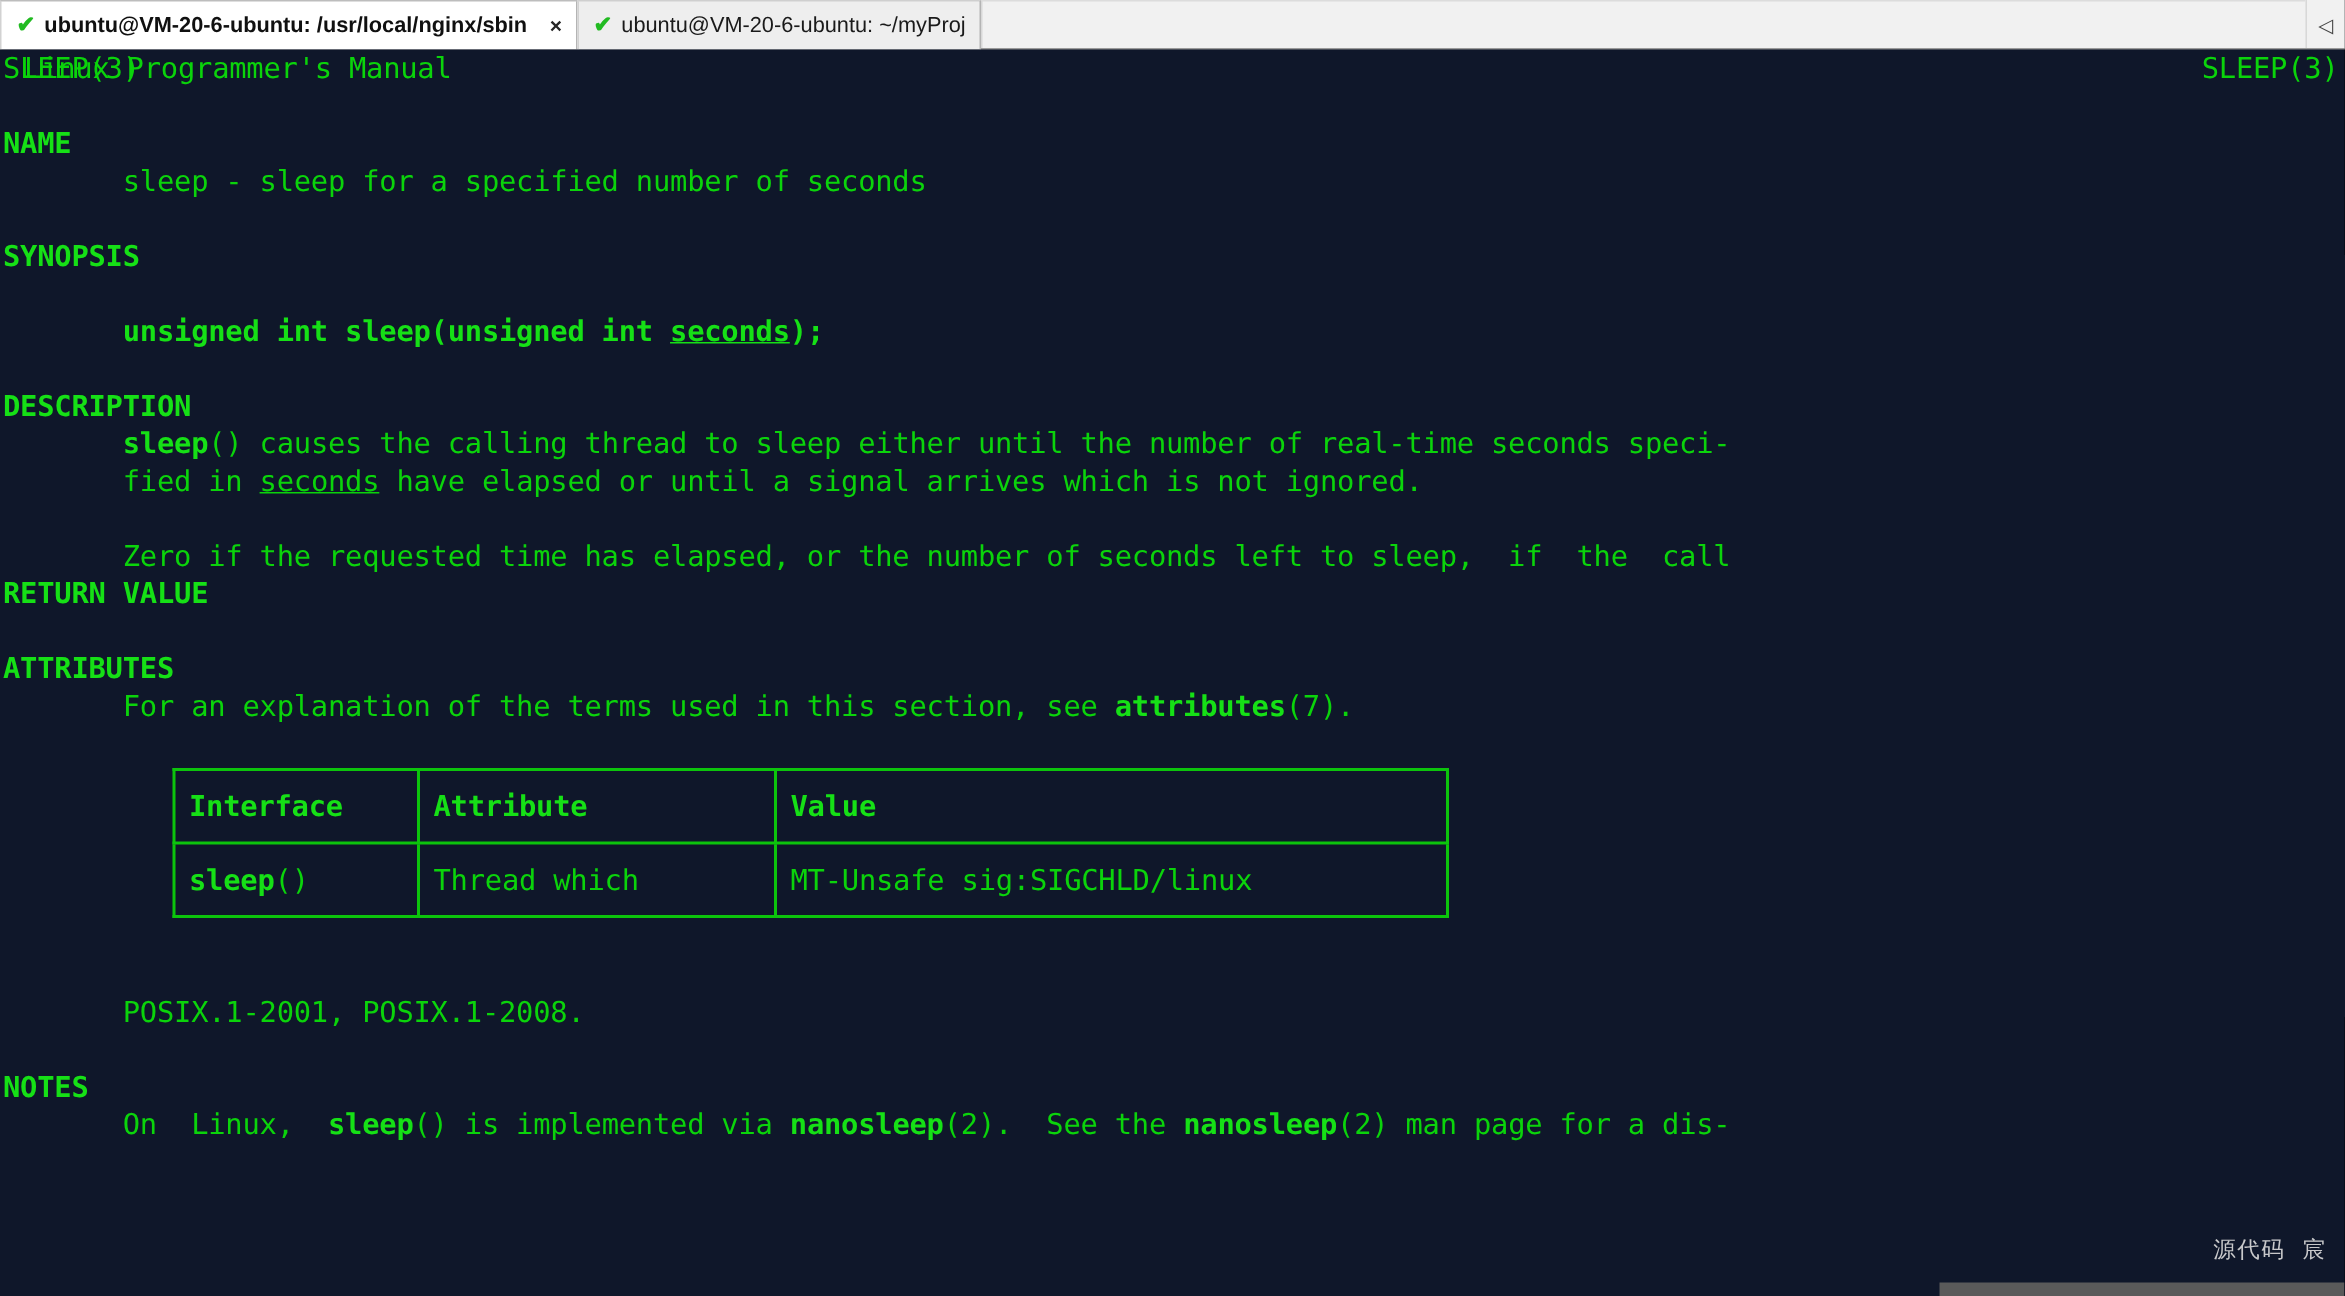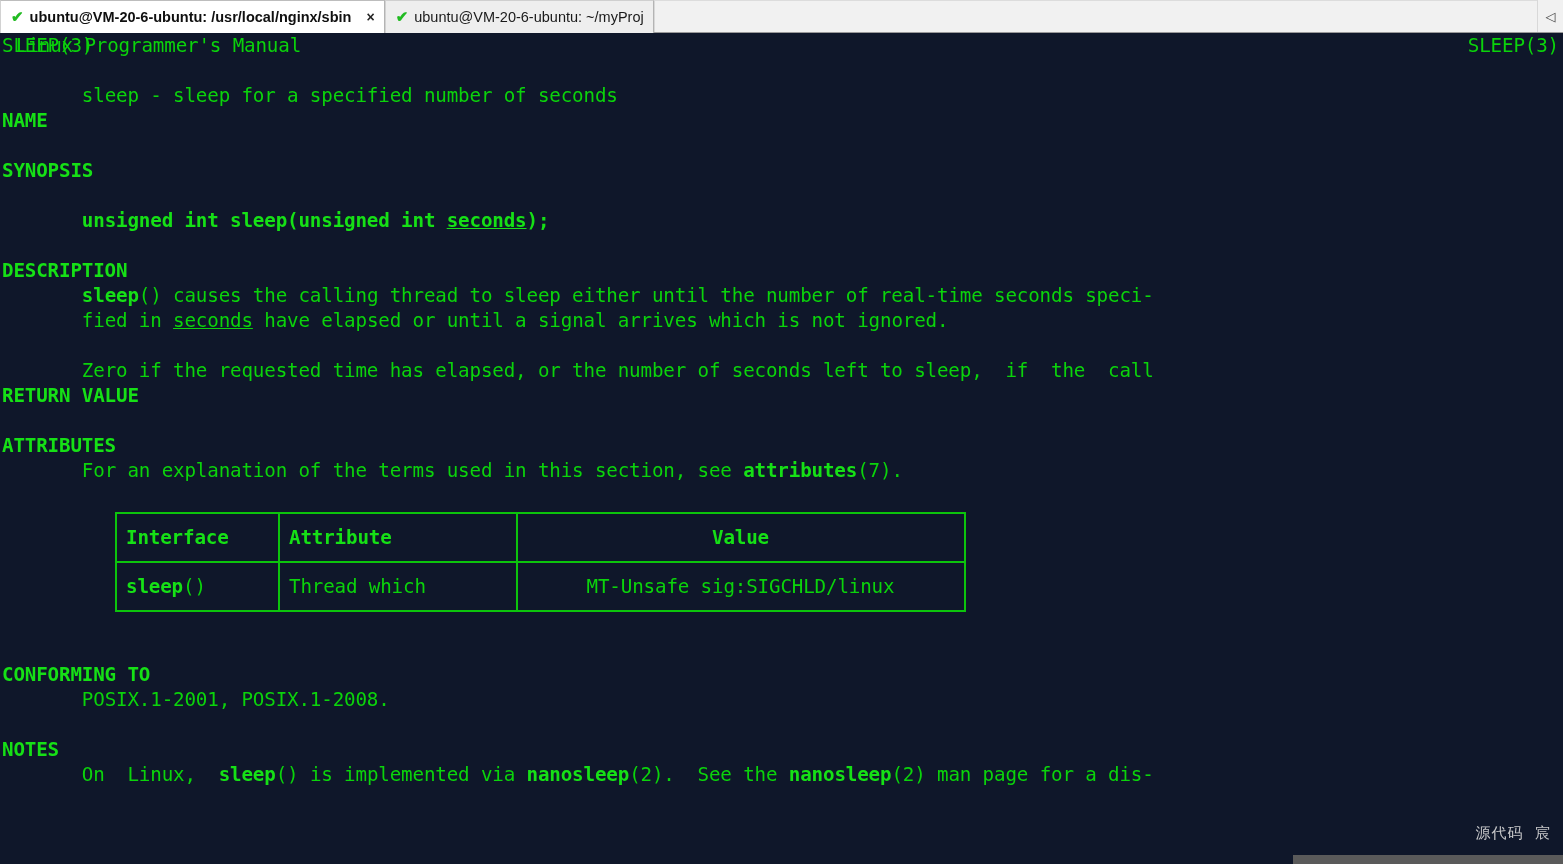--- a/index.html
+++ b/index.html
@@ -137,21 +137,21 @@
     border: 2px solid #0cc40c;
     padding: 10px 10px 10px 9px;
     color: #0bd30b;
     white-space: pre;
     vertical-align: middle;
     height: 49px;
     margin-top: 43px;
   }
   table.attrs td.c0 { min-width: 163px; }
   table.attrs td.c1 { min-width: 238px; }
-  table.attrs td.c2 { min-width: 448px; text-align: center; }
+  table.attrs td.c2 { min-width: 448px; }
   table.attrs td b { font-weight: bold; color: #16e016; }
 
   
   .statusbar {
     position: absolute;
     left: 0;
     bottom: 0;
     height: 26px;
     background: #00e800;
     color: #000000;
@@ -202,22 +202,22 @@
   <div class="tabbar-filler"></div>
   <div class="tabbar-scroll-left">◁</div>
 </div>
 
 <div class="term">
 
   <div class="hdrline"><span>SLEEP(3)</span><span class="center">Linux Programmer's Manual</span><span class="right">SLEEP(3)</span></div>
 
   <div class="line blank">&nbsp;</div>
 
+  <div class="line"><b>NAME</b></div>
   <div class="line">       <span>sleep - sleep for a specified number of seconds</span></div>
-  <div class="line"><b>NAME</b></div>
 
   <div class="line blank">&nbsp;</div>
 
   <div class="line"><b>SYNOPSIS</b></div>
   <div class="line blank">&nbsp;</div>
   <div class="line">       <b>unsigned int sleep(unsigned int </b><b class="u">seconds</b><b>);</b></div>
 
   <div class="line blank">&nbsp;</div>
 
   <div class="line"><b>DESCRIPTION</b></div>
@@ -249,21 +249,20 @@
         <td class="c1">Thread which</td>
         <td class="c2">MT-Unsafe sig:SIGCHLD/linux</td>
       </tr>
     </tbody>
       </table>
   </div>
 
   <div class="line blank">&nbsp;</div>
   <div class="line blank">&nbsp;</div>
 
-  <div class="line"><b>CONFORMING TO</b></div>
   <div class="line">       <span>POSIX.1-2001, POSIX.1-2008.</span></div>
 
   <div class="line blank">&nbsp;</div>
 
   <div class="line"><b>NOTES</b></div>
   <div class="line">       <span>On  Linux,  </span><b>sleep</b><span>() is implemented via </span><b>nanosleep</b><span>(2).  See the </span><b>nanosleep</b><span>(2) man page for a dis-</span></div>
 
 
   <div class="watermark">源代码  宸</div>
   <div class="scrollstub"></div>

